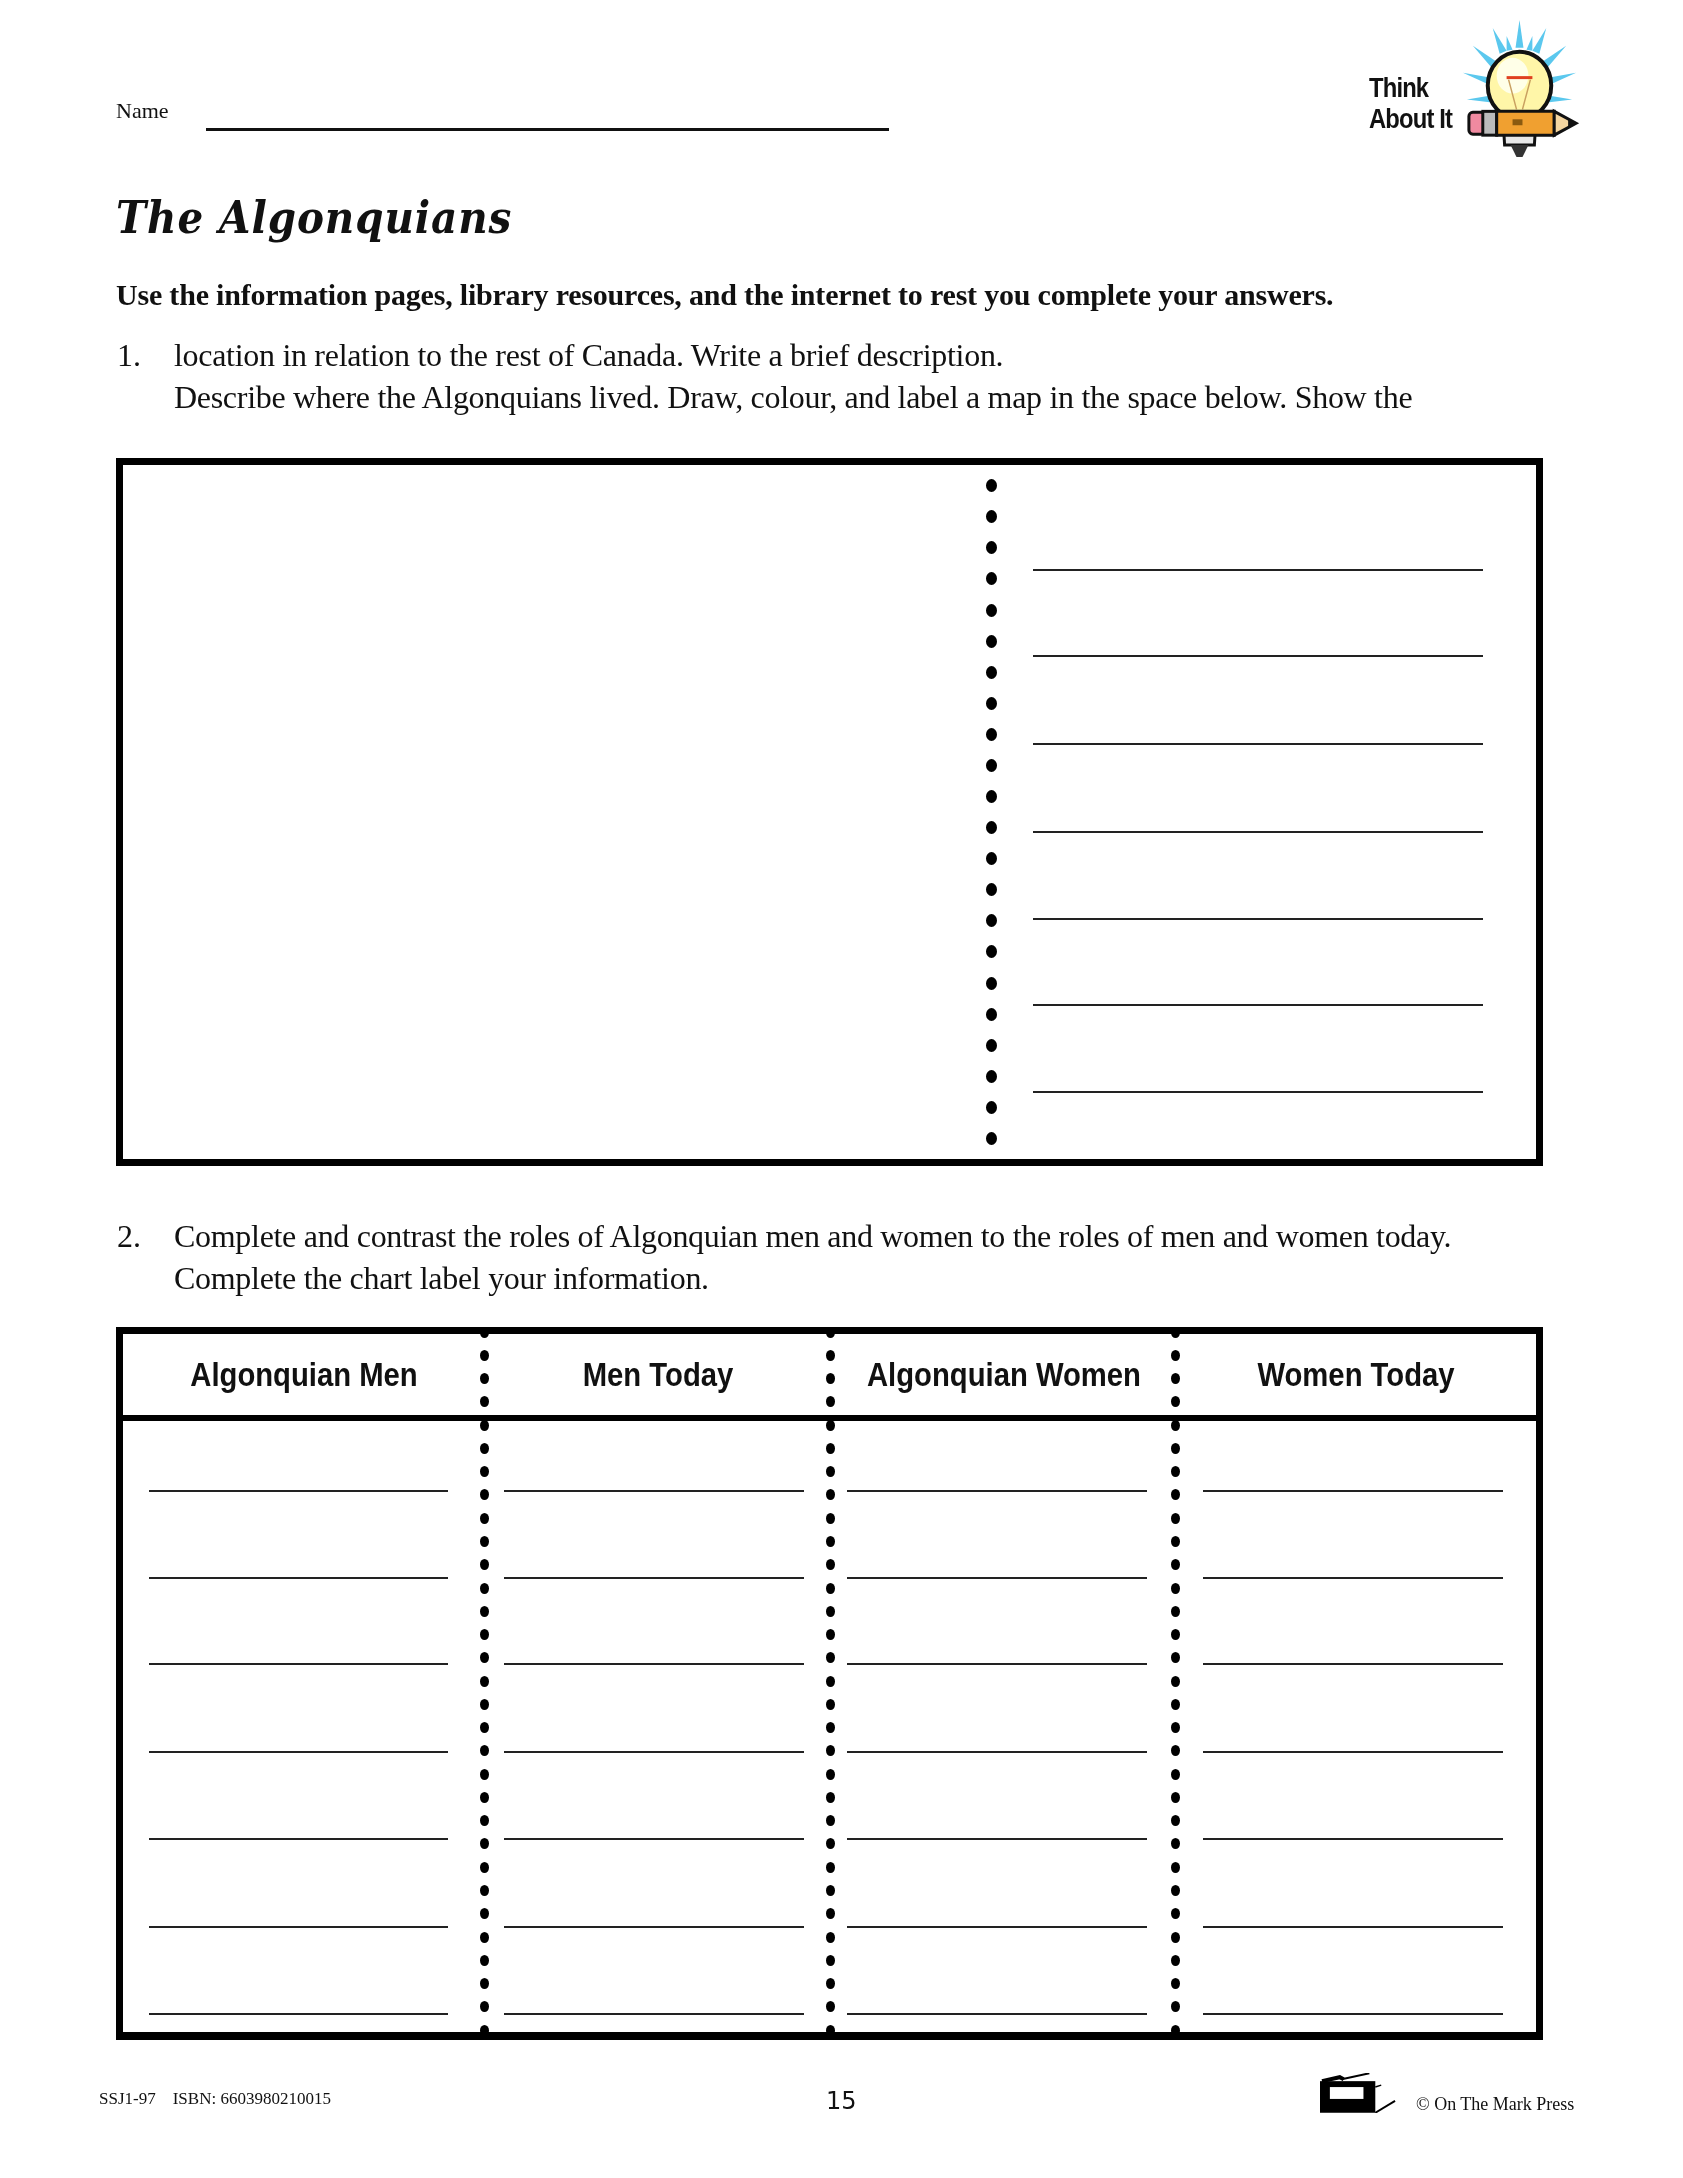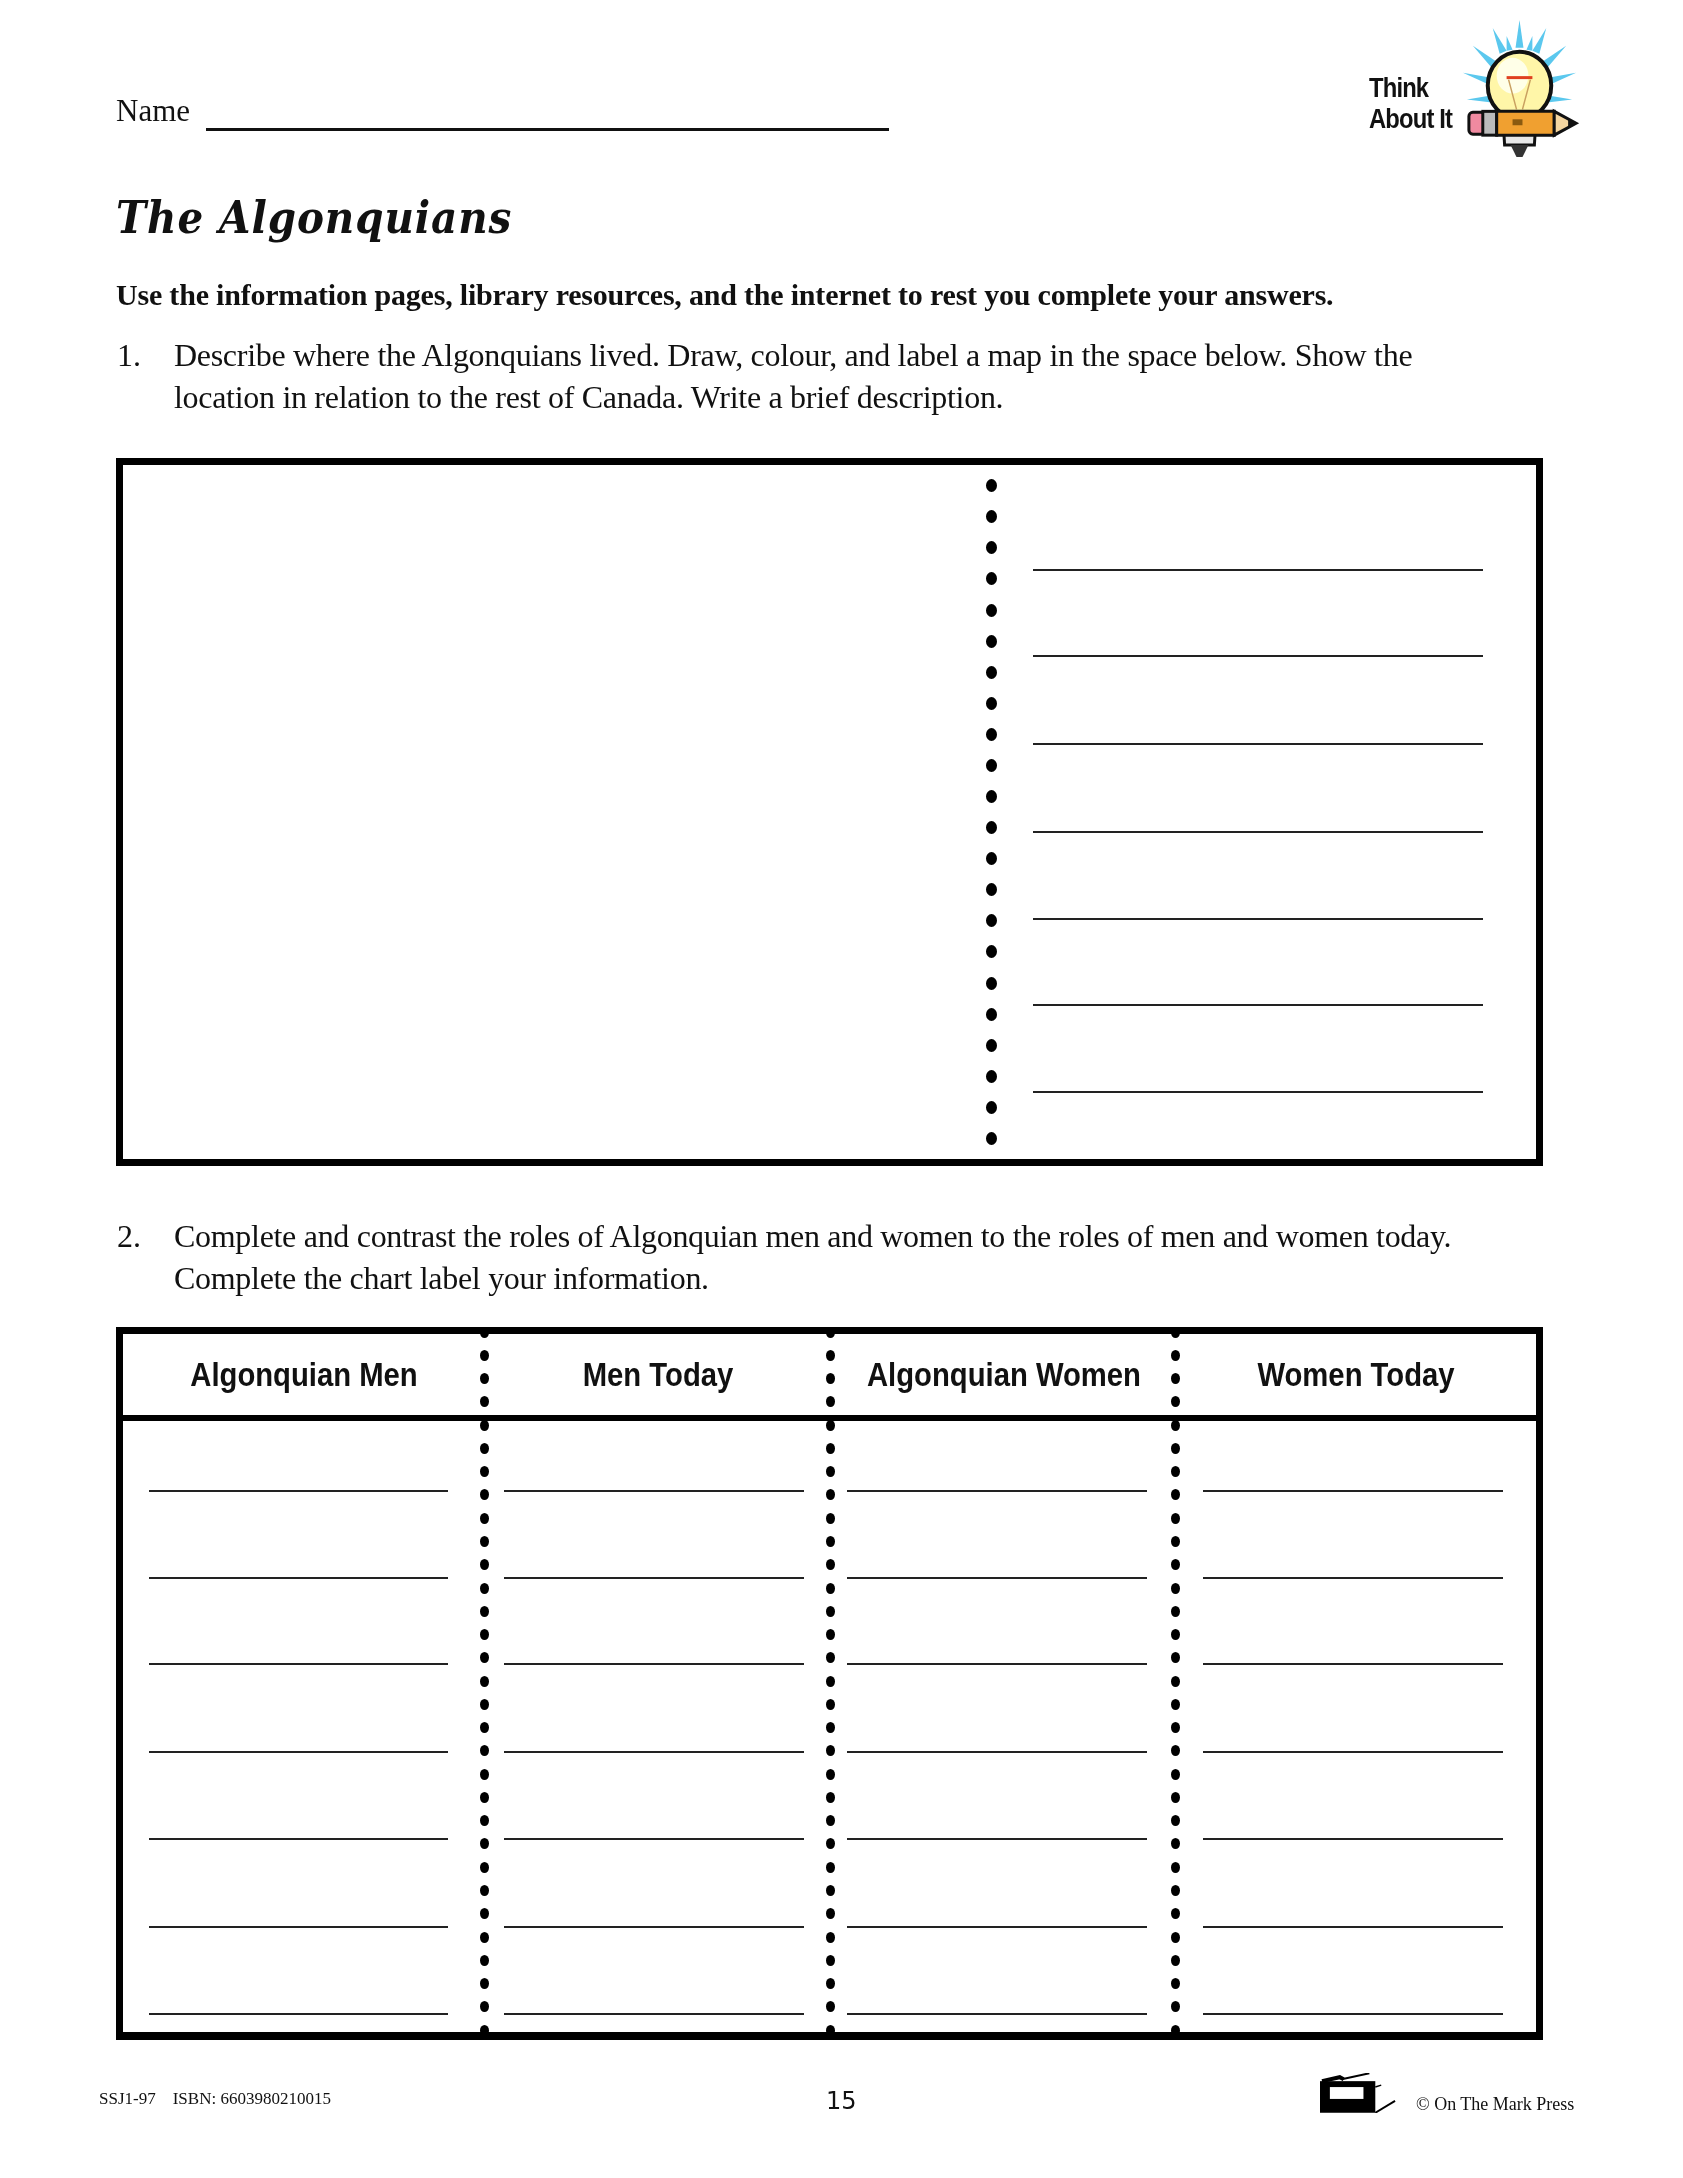--- a/index.html
+++ b/index.html
@@ -2,21 +2,21 @@
 <html><head>
 <meta charset="utf-8">
 <style>
   html, body { margin: 0; padding: 0; background: #ffffff; }
   body { width: 1683px; height: 2178px; position: relative; overflow: hidden; color: #111; }
   .abs { position: absolute; }
   .serif { font-family: "Liberation Serif", "DejaVu Serif", serif; }
   .sans { font-family: "Liberation Sans", "DejaVu Sans", sans-serif; }
 
   
-  .name-label { left: 116px; top: 91px; font-size: 31px; line-height: 40px; }
+  .name-label { left: 116px; top: 91px; font-size: 22px; line-height: 40px; }
   .name-line { left: 206px; top: 128px; width: 683px; height: 0; border-bottom: 3px solid #111; }
   .title { left: 116px; top: 190px; font-family: "DejaVu Serif", serif; font-size: 44px; line-height: 55px; font-style: italic; font-weight: bold; letter-spacing: 1px; transform: scaleX(0.92); transform-origin: left center; }
 
   
   .logo { left: 1356px; top: 18px; width: 228px; height: 149px; }
   .logo-text { position: absolute; left: 13px; top: 54px; font-size: 28px; line-height: 31px; font-weight: bold; letter-spacing: -1px; transform: scaleX(0.85); transform-origin: left top; }
 
   
   .instructions { left: 116px; top: 275px; font-size: 30px; line-height: 40px; font-weight: bold; white-space: nowrap; letter-spacing: -0.2px; }
   .q-num { font-size: 32px; line-height: 42px; }
@@ -81,22 +81,22 @@
     <path d="M100,94 L122,106 L100,118 Z" fill="#f5d6a0" stroke="#111" stroke-width="3"></path>
     <path d="M114,102 L122,106 L114,110 Z" fill="#111"></path>
     <rect x="58" y="102" width="10" height="6" fill="#8a5a10"></rect>
   </svg>
 </div>
 
 <div class="abs serif instructions">Use the information pages, library resources, and the internet to rest you complete your answers.</div>
 
 <div class="abs serif q-num" style="left:117px;top:334px;">1.</div>
 <div class="abs serif q-text" style="left:174px;top:334px;">
+  <div>location in relation to the rest of Canada. Write a brief description.</div>
   <div>Describe where the Algonquians lived. Draw, colour, and label a map in the space below. Show the</div>
-  <div>location in relation to the rest of Canada. Write a brief description.</div>
 </div>
 
 <div class="abs box1"></div>
 <div id="box1-dots">
     <div class="dot" style="left: 986px; top: 479px;"></div>
     <div class="dot" style="left: 986px; top: 510px;"></div>
     <div class="dot" style="left: 986px; top: 541px;"></div>
     <div class="dot" style="left: 986px; top: 572px;"></div>
     <div class="dot" style="left: 986px; top: 604px;"></div>
     <div class="dot" style="left: 986px; top: 635px;"></div>

